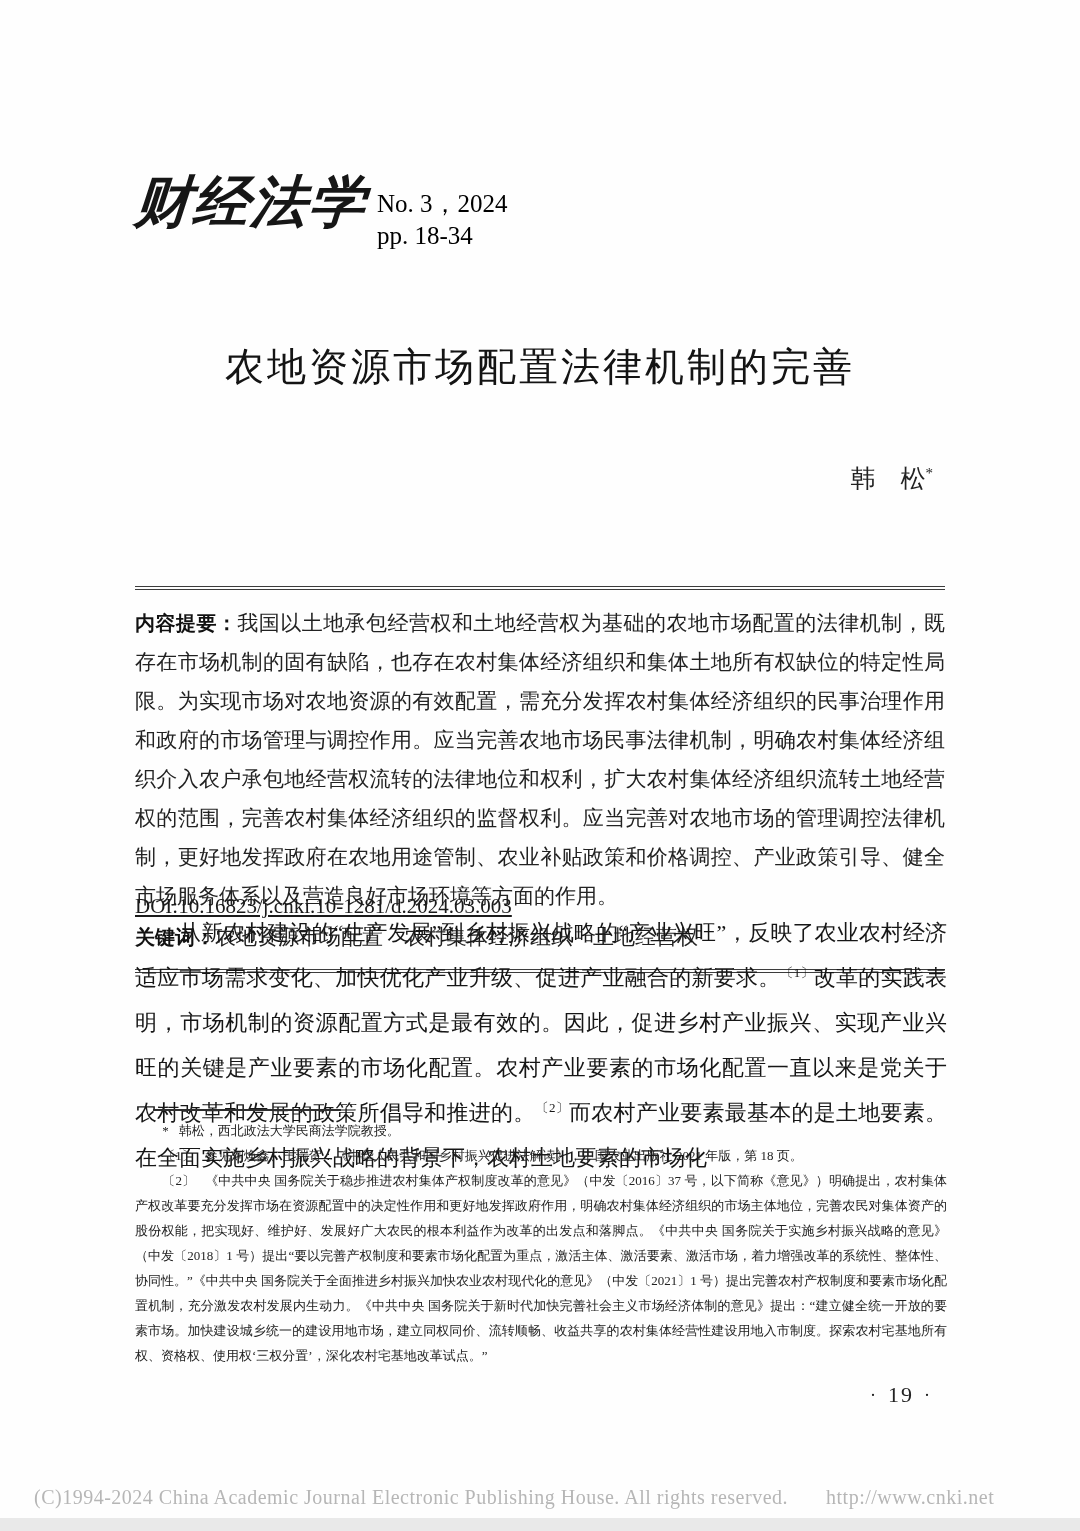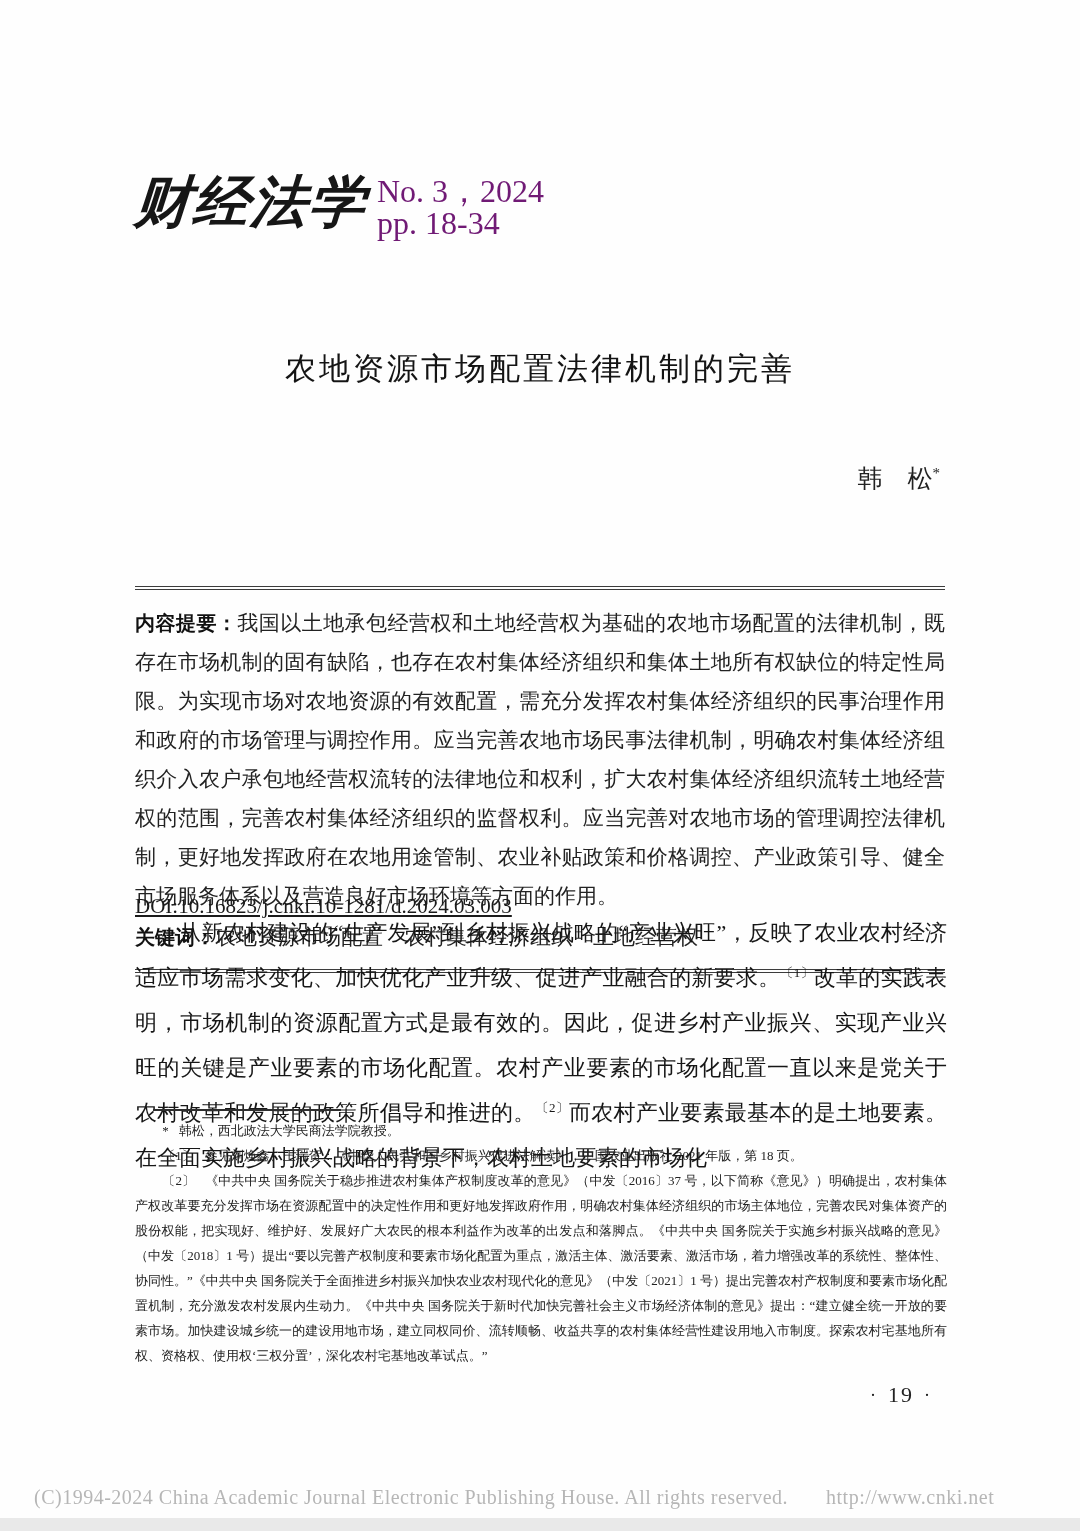--- a/index.html
+++ b/index.html
@@ -13,29 +13,29 @@
     color:#1c1c1c;
     overflow:hidden;
   }
   
   .journal-header { position:absolute; left:135px; top:172px; display:flex; align-items:flex-start; }
   .journal-logo {
     font-size:56px; font-weight:bold; font-style:italic;
     letter-spacing:2px; line-height:60px; color:#161616;
     transform:skewX(-4deg);
   }
-  .issue-block { margin-left:10px; margin-top:3px; font-size:32px; line-height:32px; color:#701a75; }
+  .issue-block { margin-left:10px; margin-top:16px; font-size:25px; line-height:32px; color:#000000; }
   
   .article-title {
-    position:absolute; left:135px; top:348px; width:810px;
-    text-align:center; font-size:31px; font-weight:normal;
+    position:absolute; left:135px; top:340px; width:810px;
+    text-align:center; font-size:39px; font-weight:normal;
     letter-spacing:3px; color:#141414;
   }
   .author-line {
-    position:absolute; left:135px; top:462px; width:805px;
+    position:absolute; left:128px; top:462px; width:805px;
     text-align:right; font-size:25px; color:#222;
   }
   .author-line sup { font-size:15px; }
   
   .abstract-block {
     position:absolute; left:135px; top:586px; width:810px;
     border-top:4px double #3c3c3c; border-bottom:4px double #3c3c3c;
     padding:14px 0 12px 0;
   }
   .abstract-text {

